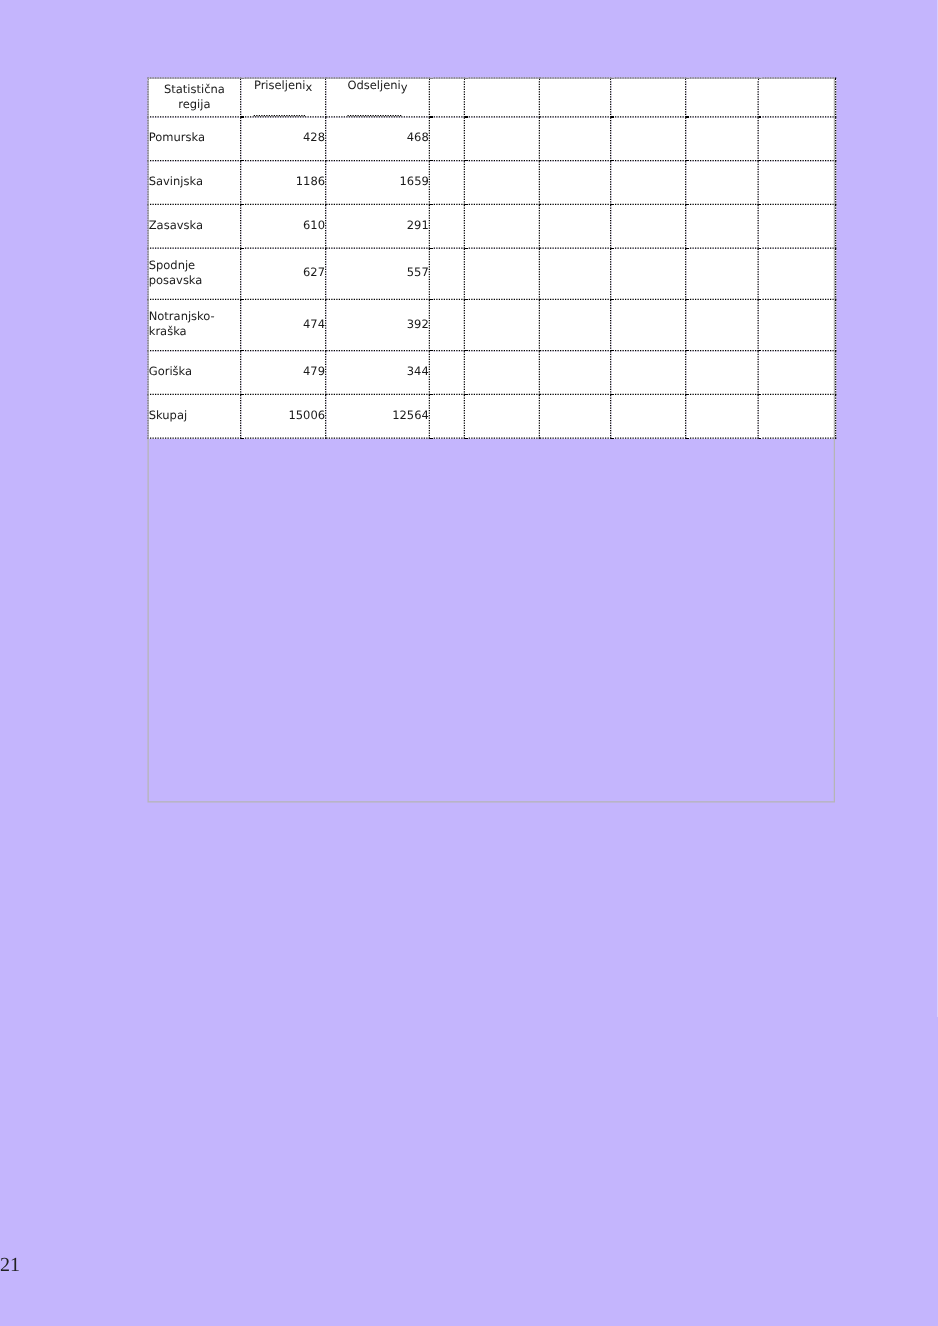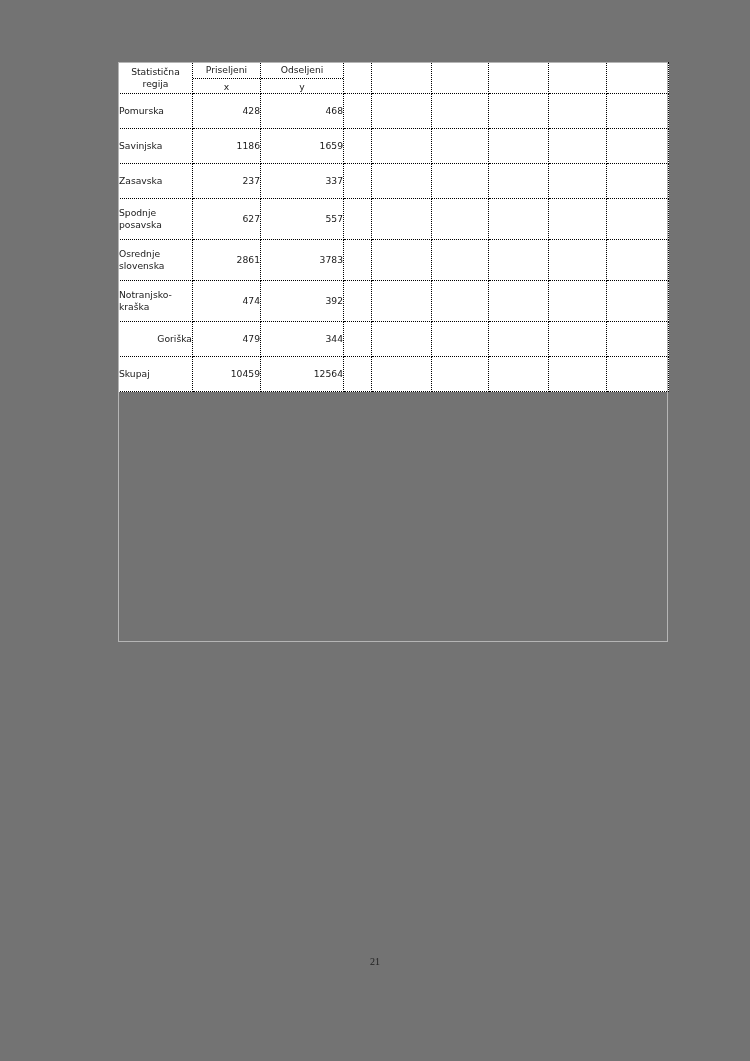--- a/index.html
+++ b/index.html
@@ -13,21 +13,21 @@
     position: relative;
     font-family: "DejaVu Sans", sans-serif;
     color: #1a1a1a;
     overflow: hidden;
   }
 
   
   #page-sheet {
     position: absolute;
     inset: 0;
-    background: #737373;
+    background: #c4b5fd;
   }
 
   
   #migration-table {
     position: absolute;
     left: 118px;
     top: 62px;
     width: 550px;
     border-collapse: collapse;
     table-layout: fixed;
@@ -70,21 +70,20 @@
 
   
   .hdr {
     text-align: center;
     height: 30px;
     padding: 2px 3px;
     font-size: 9.2px;
   }
   .hdr-stack {
     display: flex;
-    flex-direction: column;
     justify-content: center;
     height: 100%;
   }
   .hdr-top {
     padding-bottom: 2px;
     border-bottom: 1px dotted #000;
   }
   .hdr-bot {
     padding-top: 2px;
   }
@@ -111,31 +110,30 @@
 
   
   tr.solid-row > td {
     border-color: #b5b5b5;
     border-style: solid;
   }
   
   tr.solid-top-neighbour > td {
     border-bottom-color: #b5b5b5;
     border-bottom-style: solid;
-    text-align: right;
   }
 
   
   #page-number {
     position: absolute;
     left: 0;
     right: 0;
-    top: 956px;
-    text-align: center;
-    font-size: 10px;
+    top: 1004px;
+    text-align: left;
+    font-size: 16px;
     font-family: "Liberation Serif", serif;
     color: #222222;
   }
 </style>
 </head>
 <body>
 
 <div id="page-sheet">
 
   <table id="migration-table">
@@ -191,54 +189,42 @@
           <td class="cell-num">1659</td>
           <td class="cell-empty"></td>
           <td class="cell-empty"></td>
           <td class="cell-empty"></td>
           <td class="cell-empty"></td>
           <td class="cell-empty"></td>
           <td class="cell-empty"></td>
         </tr>
         <tr class="data-row">
           <td class="cell-region">Zasavska</td>
-          <td class="cell-num">237</td>
-          <td class="cell-num">337</td>
+          <td class="cell-num">610</td>
+          <td class="cell-num">291</td>
           <td class="cell-empty"></td>
           <td class="cell-empty"></td>
           <td class="cell-empty"></td>
           <td class="cell-empty"></td>
           <td class="cell-empty"></td>
           <td class="cell-empty"></td>
         </tr>
         <tr class="tall-row">
           <td class="cell-region">Spodnje
 posavska</td>
           <td class="cell-num">627</td>
           <td class="cell-num">557</td>
           <td class="cell-empty"></td>
           <td class="cell-empty"></td>
           <td class="cell-empty"></td>
           <td class="cell-empty"></td>
           <td class="cell-empty"></td>
           <td class="cell-empty"></td>
         </tr>
         <tr class="tall-row">
-          <td class="cell-region">Osrednje
-slovenska</td>
-          <td class="cell-num">2861</td>
-          <td class="cell-num">3783</td>
-          <td class="cell-empty"></td>
-          <td class="cell-empty"></td>
-          <td class="cell-empty"></td>
-          <td class="cell-empty"></td>
-          <td class="cell-empty"></td>
-          <td class="cell-empty"></td>
-        </tr>
-        <tr class="tall-row">
           <td class="cell-region">Notranjsko-
 kraška</td>
           <td class="cell-num">474</td>
           <td class="cell-num">392</td>
           <td class="cell-empty"></td>
           <td class="cell-empty"></td>
           <td class="cell-empty"></td>
           <td class="cell-empty"></td>
           <td class="cell-empty"></td>
           <td class="cell-empty"></td>
@@ -249,21 +235,21 @@
           <td class="cell-num">344</td>
           <td class="cell-empty"></td>
           <td class="cell-empty"></td>
           <td class="cell-empty"></td>
           <td class="cell-empty"></td>
           <td class="cell-empty"></td>
           <td class="cell-empty"></td>
         </tr>
         <tr class="data-row solid-row">
           <td class="cell-region">Skupaj</td>
-          <td class="cell-num">10459</td>
+          <td class="cell-num">15006</td>
           <td class="cell-num">12564</td>
           <td class="cell-empty"></td>
           <td class="cell-empty"></td>
           <td class="cell-empty"></td>
           <td class="cell-empty"></td>
           <td class="cell-empty"></td>
           <td class="cell-empty"></td>
         </tr>
       </tbody>
   </table>

